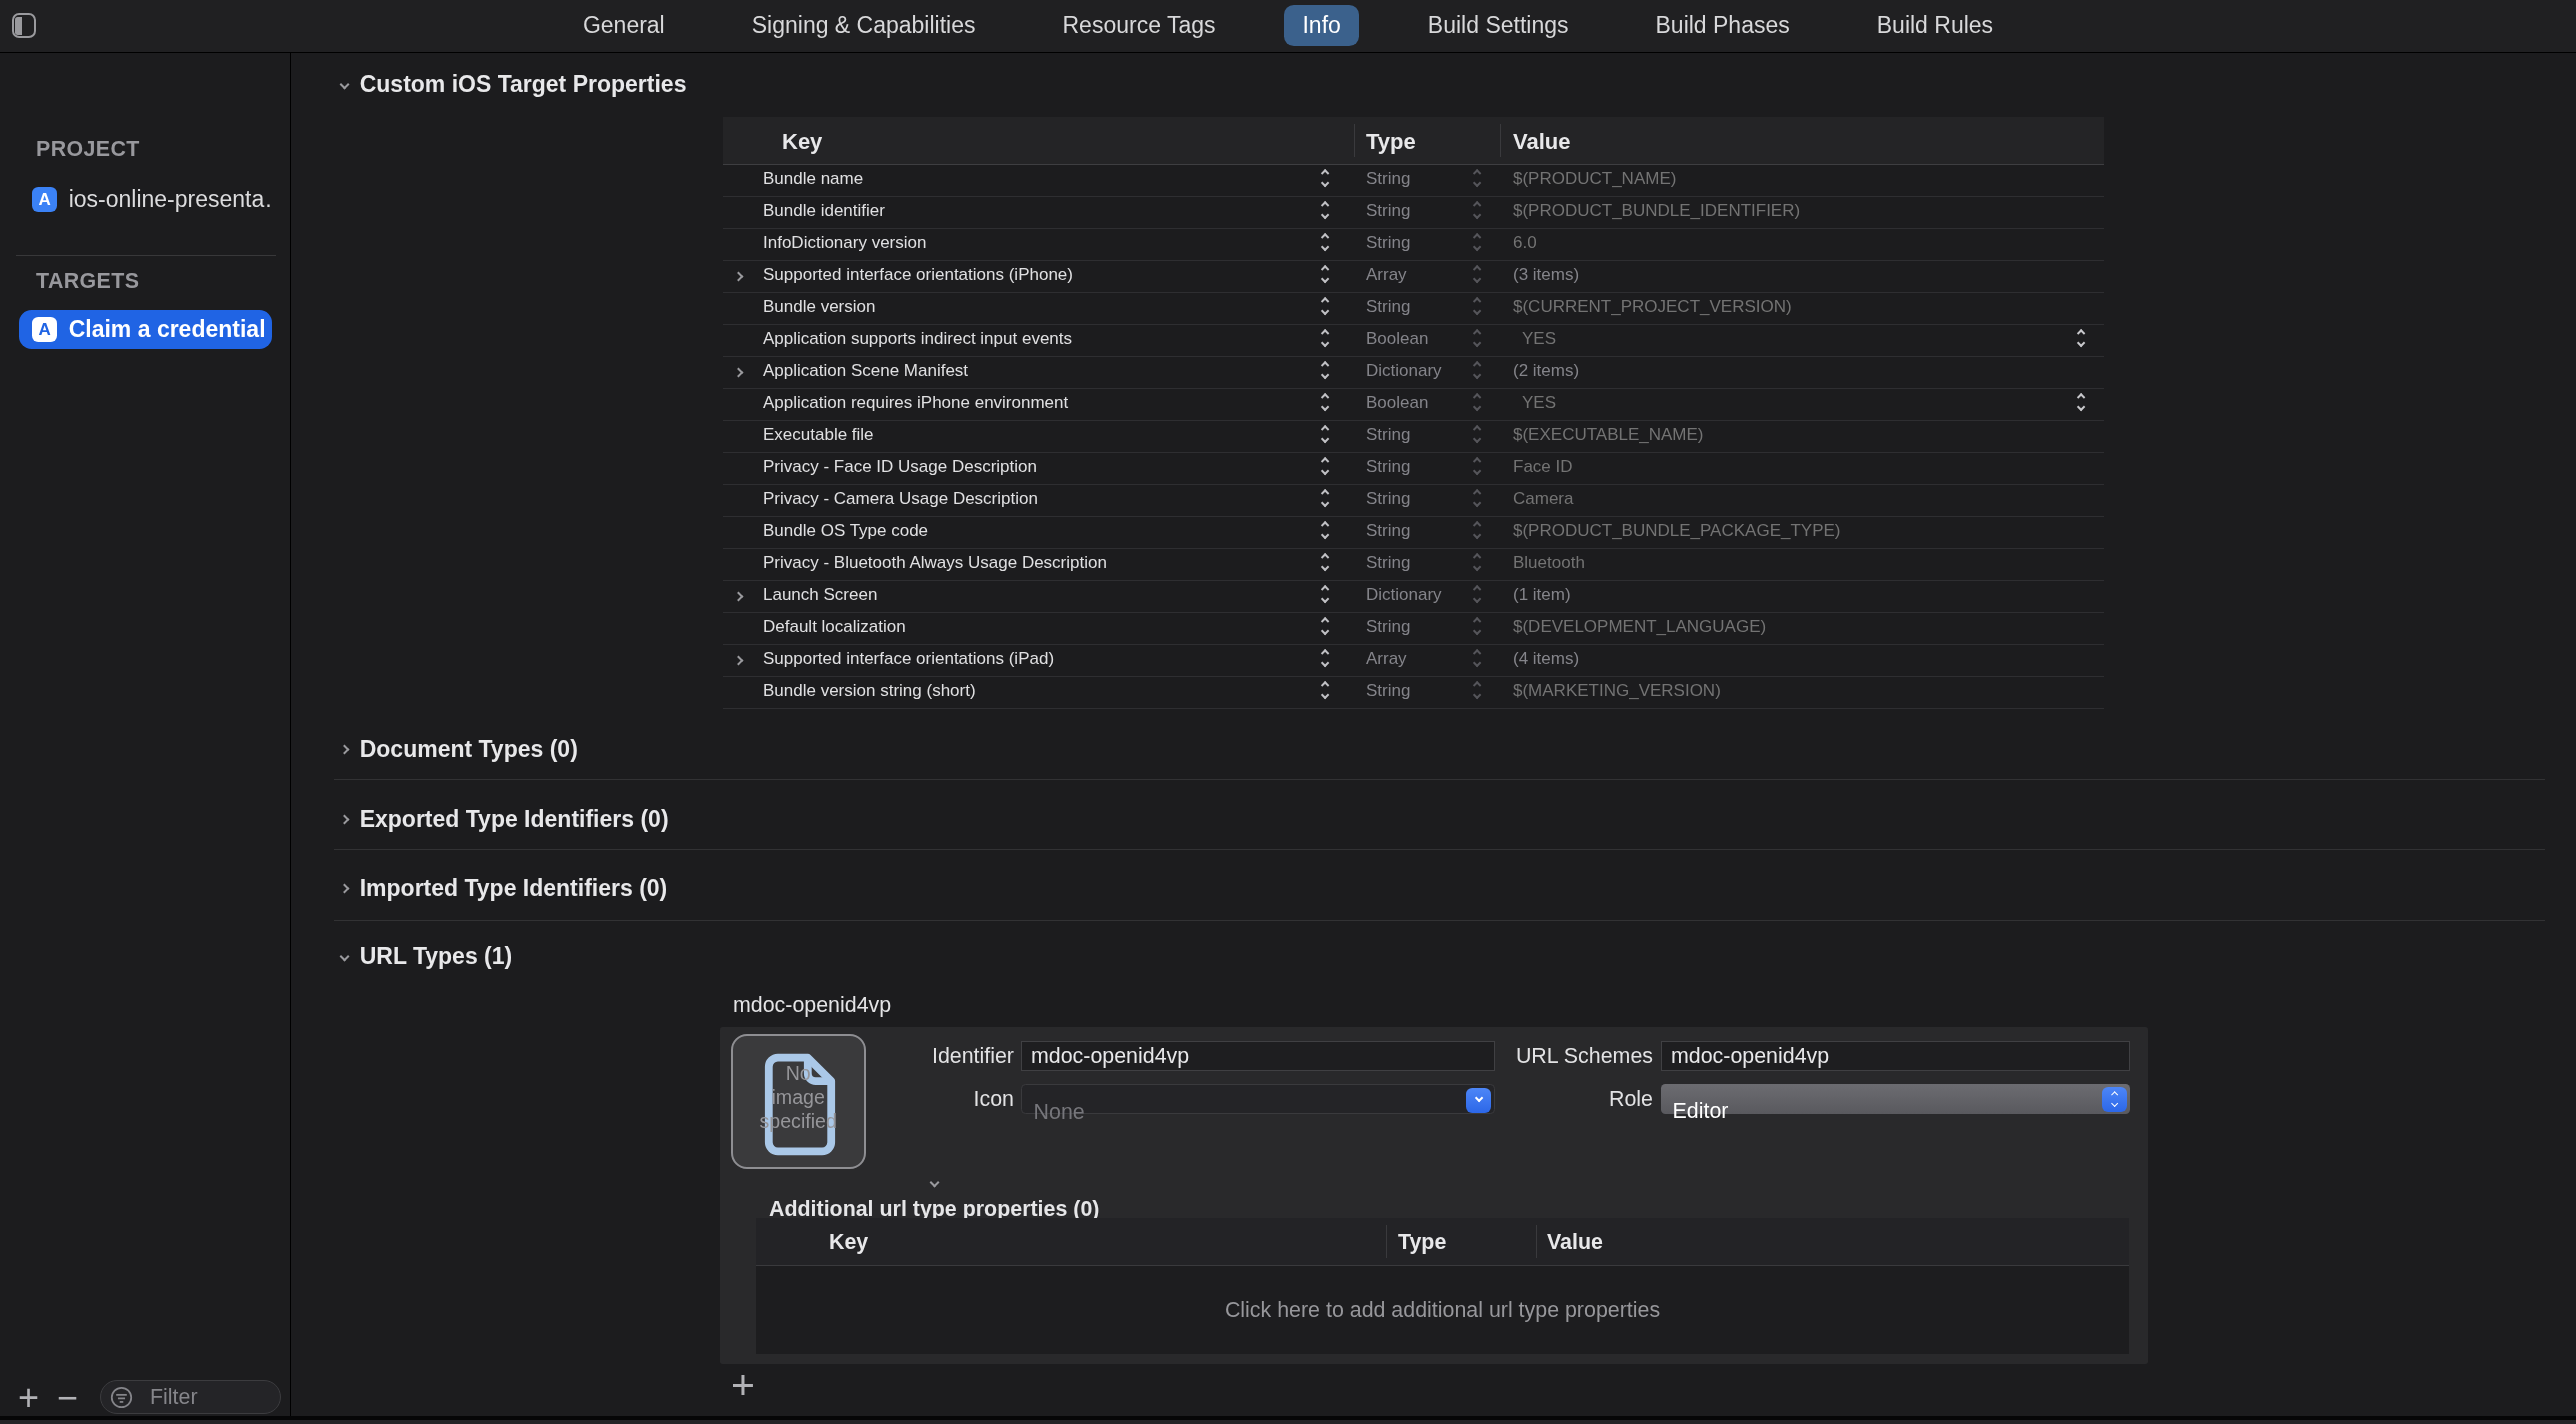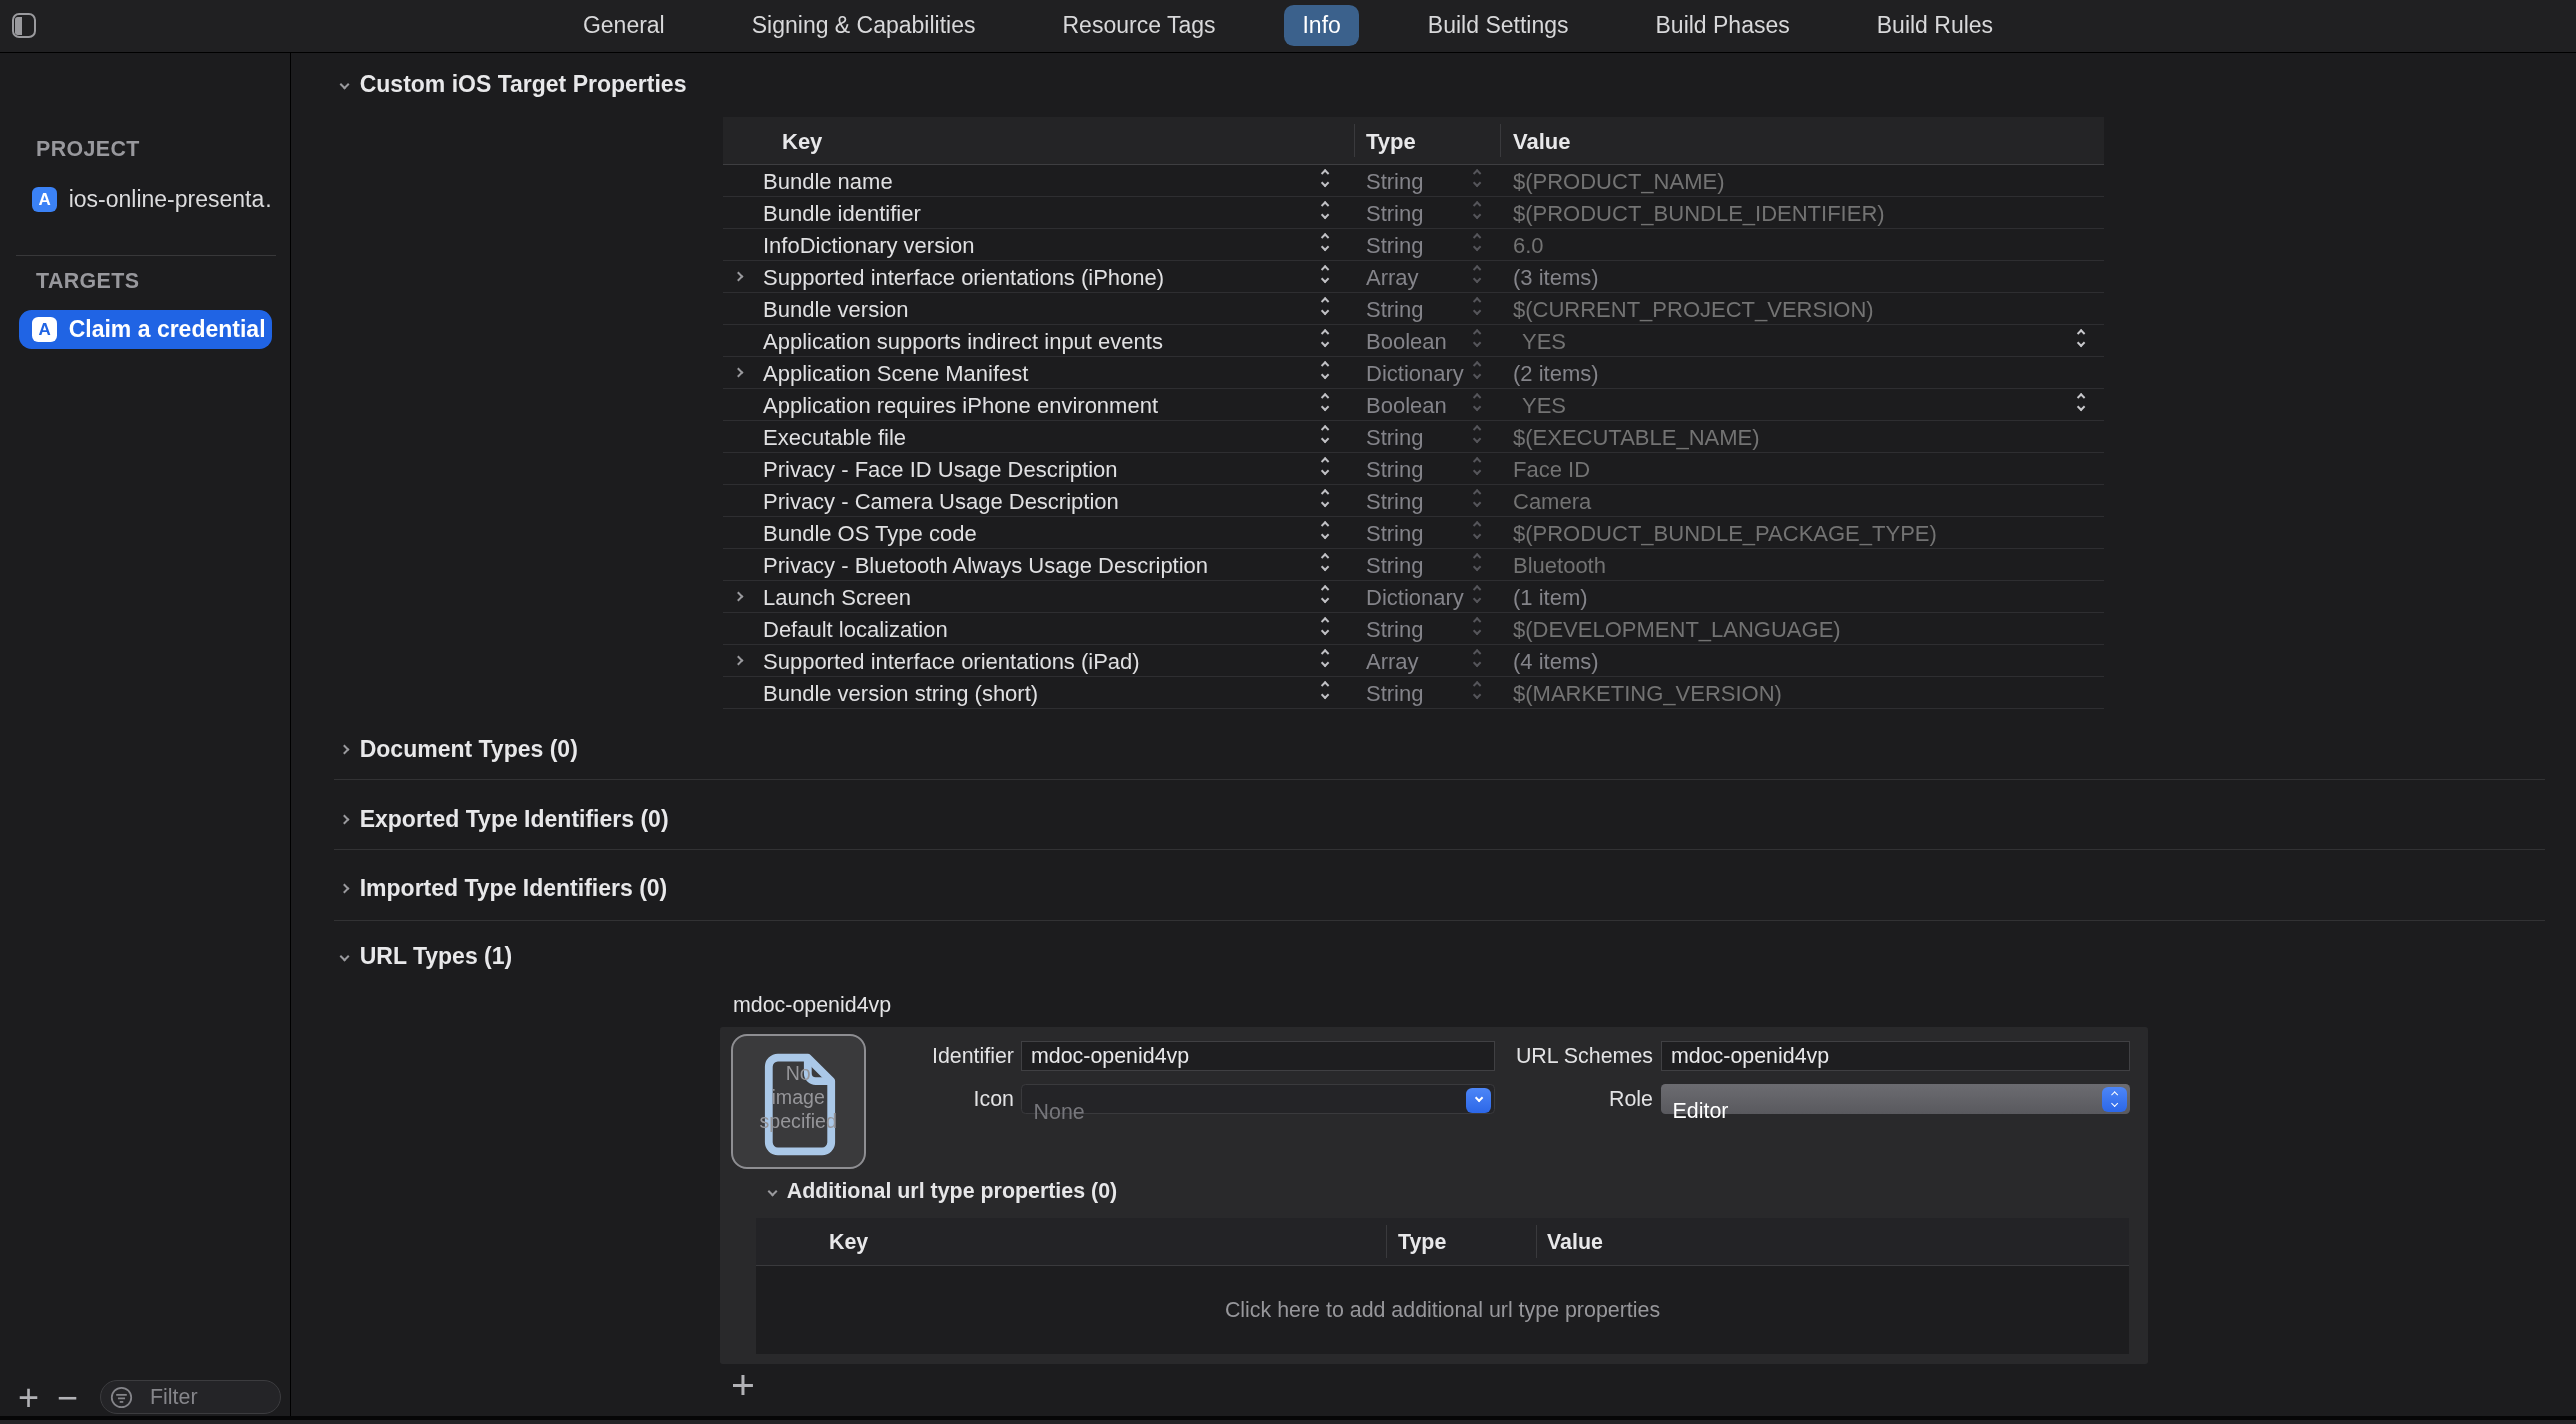--- a/index.html
+++ b/index.html
@@ -59,21 +59,21 @@
   .section-head { position:absolute; display:flex; align-items:center; gap:11.6px;
                   font-size:23px; font-weight:bold; color:#e8e8ea; }
   .section-head .cv { color:#9a9a9e; }
   .hdivider { position:absolute; left:334px; width:2211px; height:0.9px; background:#323234; }
 
   
   .plist { position:absolute; left:723px; top:117px; width:1381px; }
   .plist-header { position:relative; height:48px; background:#242426; border-bottom:0.9px solid #3e3e41; }
   .plist-header .col { position:absolute; top:11.6px; font-size:22px; font-weight:600; color:#e8e8ea; }
   .col-div { position:absolute; top:7.1px; bottom:7.1px; width:0.9px; background:#3a3a3d; }
-  .plist-row { position:relative; height:32px; border-bottom:0.9px solid #2e2e31; font-size:22px; }
+  .plist-row { position:relative; height:32px; border-bottom:0.9px solid #2e2e31; font-size:17px; }
   .plist-row .disc { position:absolute; left:11.6px; top:11.6px; color:#9a9a9e; }
   .plist-row .k { position:absolute; left:40px; top:3.6px; color:#e0e0e2; white-space:nowrap; }
   .plist-row .kstep { position:absolute; left:599px; top:5.3px; color:#c0c0c4; }
   .plist-row .t { position:absolute; left:643px; top:3.6px; color:#84848a; }
   .plist-row .tstep { position:absolute; left:751px; top:5.3px; color:#55555a; }
   .plist-row .v { position:absolute; left:790px; top:3.6px; color:#737373; white-space:nowrap; }
   .plist-row .v.muted { color:#84848a; }
   .plist-row .v.bool { left:799px; }
   .plist-row .vstep { position:absolute; right:19.6px; top:5.3px; color:#c8c8cc; }
 
@@ -94,21 +94,21 @@
   .popup .ptext { position:absolute; left:11.6px; top:2.7px; white-space:nowrap;margin-top:12px; }
   .popup.disabled { background:#242427; border:0.9px solid #3a3a3d; }
   .popup.disabled .ptext { color:#76767b; }
   .popup.enabled { background:linear-gradient(#6c6c71,#59595e); }
   .popup.enabled .ptext { color:#fff; }
   .pbtn { position:absolute; right:2.7px; top:2.7px; width:25px; height:25px; border-radius:6.2px;
           background:linear-gradient(#4d86f7,#2c67e8); display:flex; align-items:center;
           justify-content:center; color:#fff; }
   .pbtn .stepper .cv { width:5.3px; height:5.3px; border-width:1.8px; gap:1.8px; }
   .addl-head { position:absolute; left:49px; top:152px; display:flex; align-items:center;
-               gap:10.7px; font-size:21.4px; font-weight:600; color:#e6e6e8; }
+               gap:10.7px; font-size:21.4px; font-weight:600; color:#e6e6e8;flex-direction:column; }
   .addl-head .cv { color:#9a9a9e; }
   .mini-table { position:absolute; left:36px; top:191px; width:1373px; }
   .mini-header { position:relative; height:48px; background:#232326; border-bottom:0.9px solid #3a3a3d; }
   .mini-header .col { position:absolute; top:11.6px; font-size:21.4px; font-weight:600; color:#e8e8ea; }
   .mini-body { position:relative; height:88px; background:#1d1d1f; display:flex;
                align-items:center; justify-content:center; }
   .mini-body .empty { font-size:21.4px; color:#97979b; }
   .card-plus { position:absolute; left:731px; top:1362px; font-size:41px; font-weight:200; color:#b2b2b6; }
 
   .bottom-edge { position:absolute; left:0; top:1416px; width:2576px; height:3.6px; background:#060607; }

